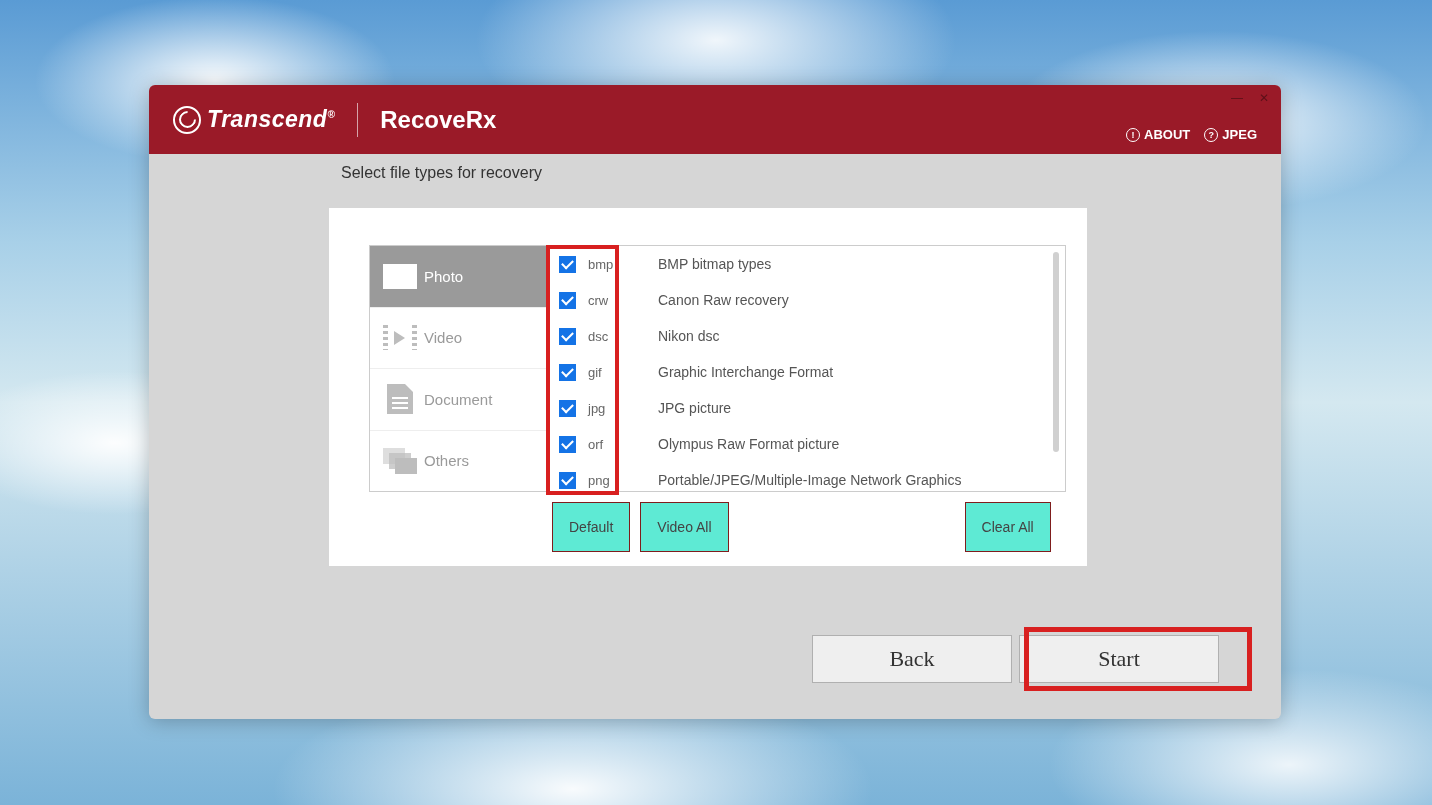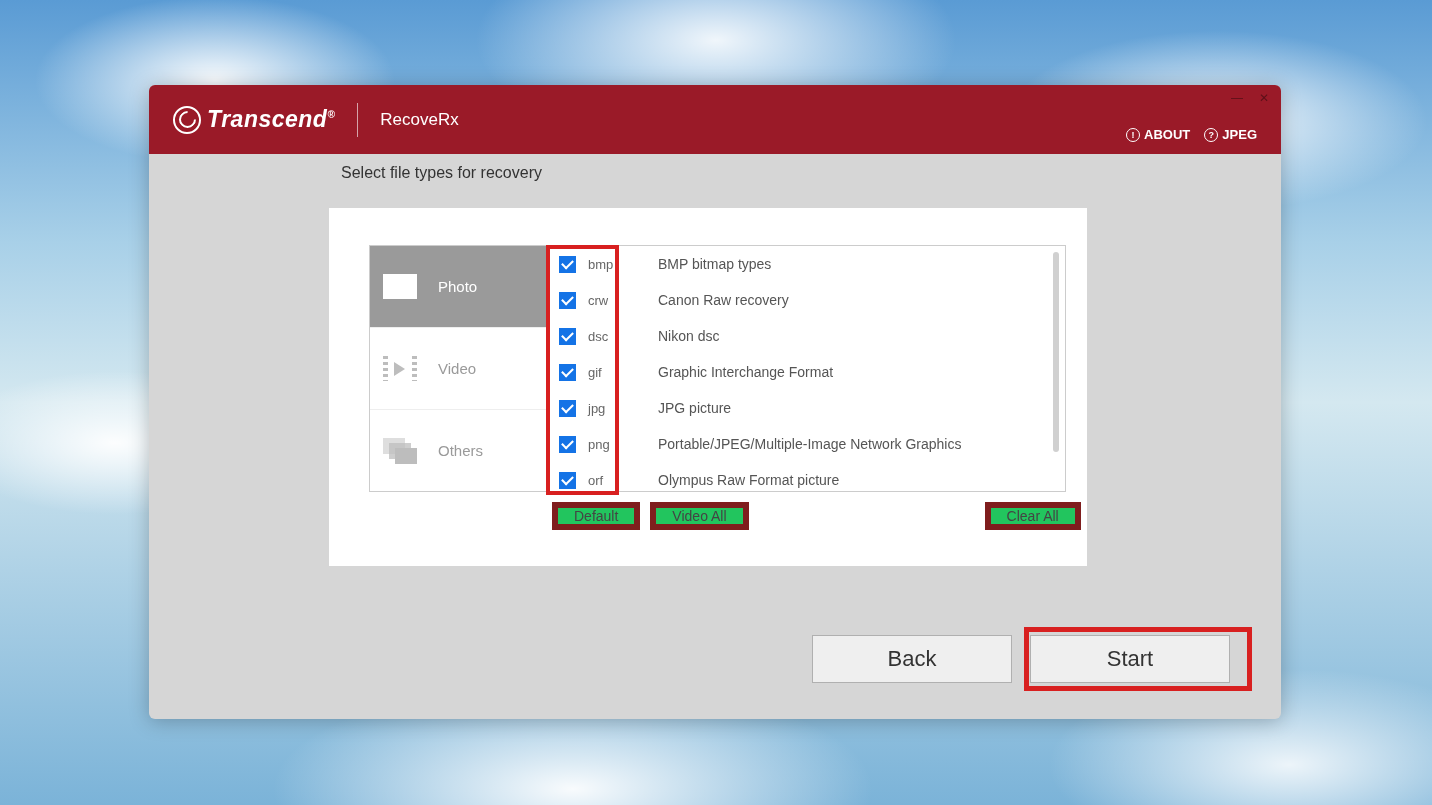--- a/index.html
+++ b/index.html
@@ -83,22 +83,22 @@
       font-size: 10px;
       vertical-align: super;
     }
     .brand-sep {
       width: 1px;
       height: 34px;
       background: rgba(255,255,255,0.6);
       margin: 0 22px;
     }
     .app-name {
-      font-size: 17px;
-      font-weight: normal;
+      font-size: 24px;
+      font-weight: bold;
     }
     .titlebar-right {
       position: absolute;
       right: 24px;
       bottom: 12px;
       display: flex;
       gap: 14px;
       font-size: 13px;
       font-weight: bold;
     }
@@ -153,21 +153,21 @@
     }
     .categories {
       width: 179px;
       display: flex;
       flex-direction: column;
     }
     .cat {
       flex: 1;
       display: flex;
       align-items: center;
-      gap: 20px;
+      gap: 6px;
       padding-left: 12px;
       color: #9a9a9a;
       cursor: pointer;
       border-bottom: 1px solid #eee;
     }
     .cat:last-child { border-bottom: none; }
     .cat.active {
       background: #9a9a9a;
       color: #fff;
     }
@@ -318,33 +318,34 @@
     }
     .action-row {
       position: absolute;
       left: 223px;
       top: 294px;
       display: flex;
       gap: 10px;
     }
     .action-row .spacer { width: 216px; }
     .small-btn {
-      border: 6px solid #7f1d1d;
-      background: #22c55e;
-      padding: 0 16px;
+      border: 1px solid #7f1d1d;
+      background: #5eead4;
+      padding: 16px 16px;
       font-size: 14px;
       color: #444;
       cursor: pointer;
     }
     .nav-buttons {
       position: absolute;
       left: 663px;
       top: 550px;
       display: flex;
-      gap: 18px;
+      gap: 7px;
+      font-family: Liberation Serif, serif;
     }
     .nav-btn {
       width: 200px;
       height: 48px;
       border: 1px solid #b0b0b0;
       background: #efefef;
       font-size: 22px;
       color: #333;
       cursor: pointer;
       display: flex;
@@ -407,20 +408,26 @@
             <div class="ico-video">
                 <div class="strip l"></div>
                 <div class="strip r"></div>
                 <div class="play"></div>
               </div>
           </div>
           <div class="cat-label">Video</div>
         </div>
         <div class="cat">
           <div class="cat-icon">
+              <div class="ico-doc"></div>
+            </div>
+          <div class="cat-label">Document</div>
+        </div>
+        <div class="cat">
+          <div class="cat-icon">
             <div class="ico-others">
                 <span></span>
                 <span></span>
                 <span></span>
               </div>
           </div>
           <div class="cat-label">Others</div>
         </div>
       </div>
       <div class="filetypes">
@@ -444,27 +451,27 @@
           <div class="ext">gif</div>
           <div class="desc">Graphic Interchange Format</div>
         </div>
         <div class="ft-row">
           <div class="checkbox"></div>
           <div class="ext">jpg</div>
           <div class="desc">JPG picture</div>
         </div>
         <div class="ft-row">
           <div class="checkbox"></div>
+          <div class="ext">orf</div>
+          <div class="desc">Olympus Raw Format picture</div>
+        </div>
+        <div class="ft-row">
+          <div class="checkbox"></div>
           <div class="ext">png</div>
           <div class="desc">Portable/JPEG/Multiple-Image Network Graphics</div>
-        </div>
-        <div class="ft-row">
-          <div class="checkbox"></div>
-          <div class="ext">orf</div>
-          <div class="desc">Olympus Raw Format picture</div>
         </div>
         <div class="scroll-track"></div>
       </div>
     </div>
 
     <div class="highlight-box"></div>
 
     <div class="action-row">
       <button class="small-btn">Default</button>
       <button class="small-btn">Video All</button>

